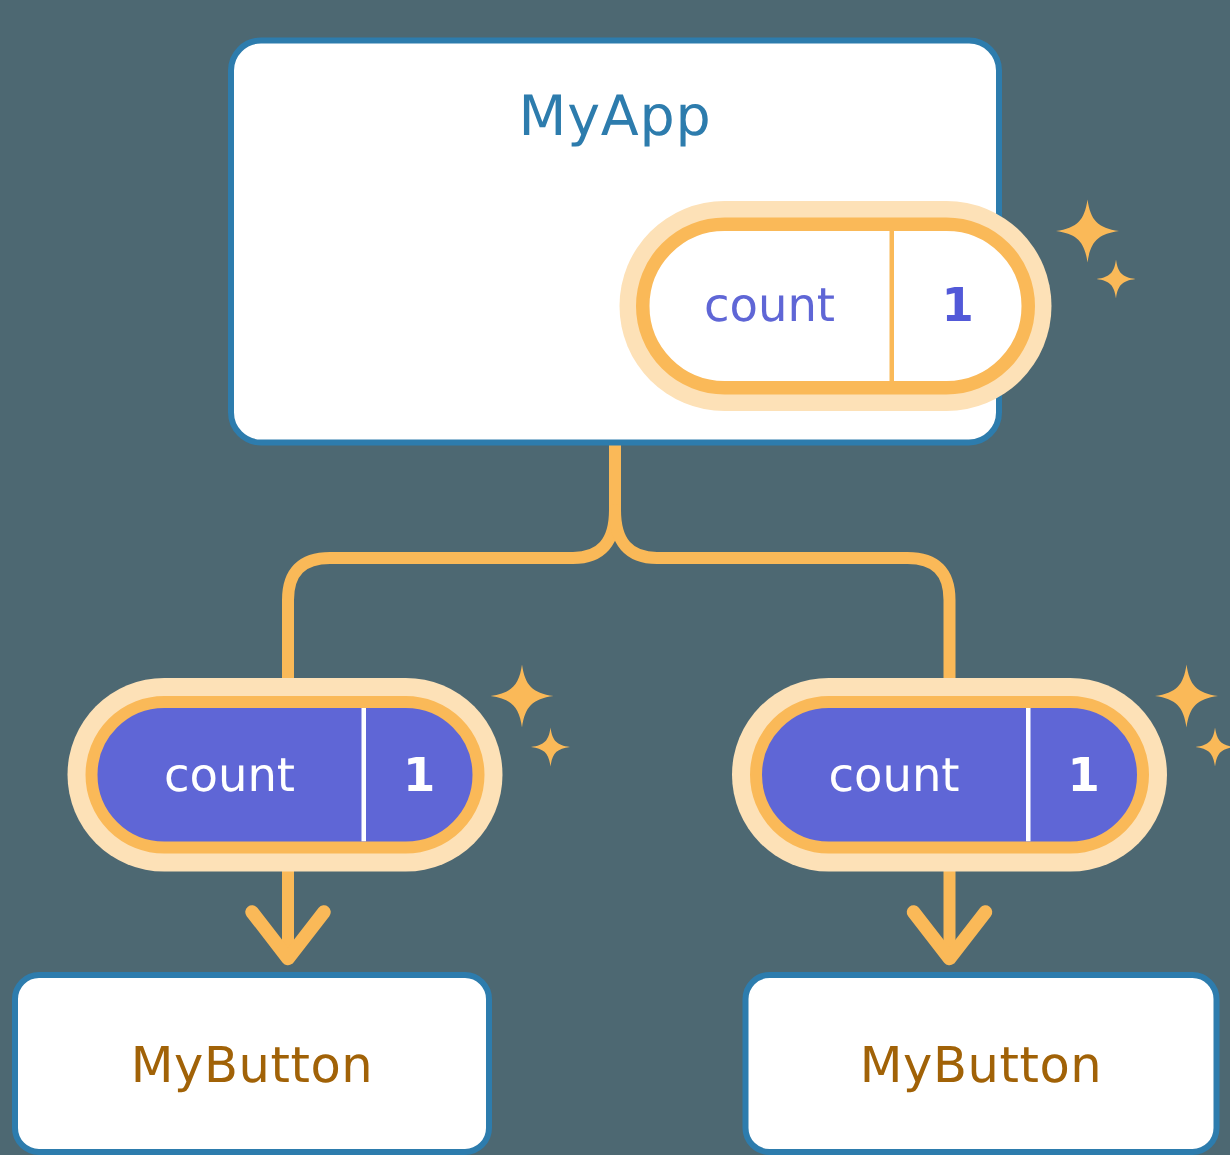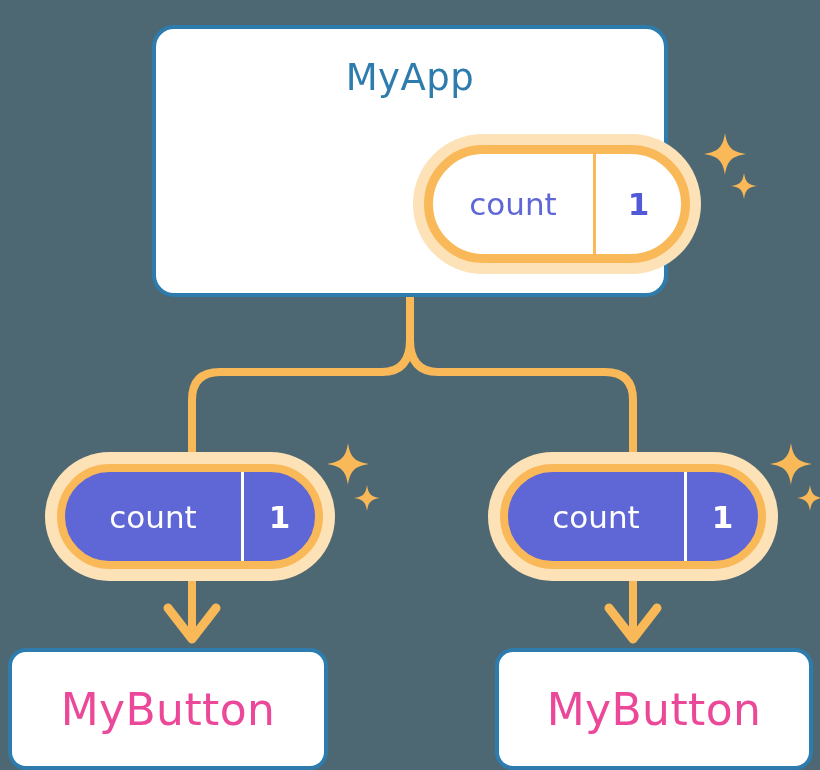--- a/index.html
+++ b/index.html
@@ -49,22 +49,22 @@
   }
   .btn-card {
     top: 648px;
     height: 122px;
     border-radius: 18px;
     border-bottom-width: 4px;
   }
   .btn-card.left  { left: 8px;   width: 320px; }
   .btn-card.right { left: 495px; width: 318px; }
   .btn-label {
-    color: #ec4899;
-    font-size: 44px;
+    color: #a16207;
+    font-size: 33px;
     letter-spacing: 0.4px;
     user-select: none;
   }
 
   
   .pill-wrap {
     position: absolute;
   }
   .pill {
     position: relative;

